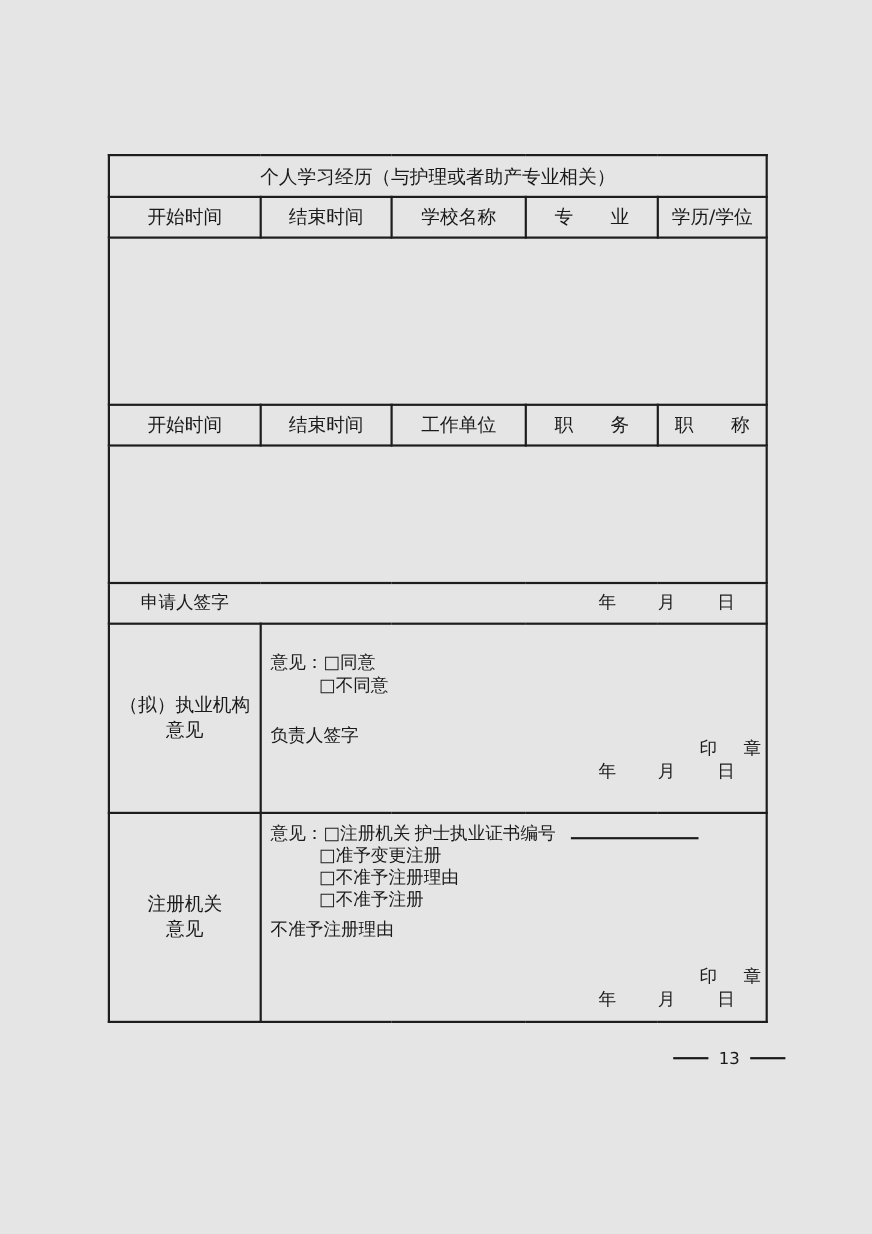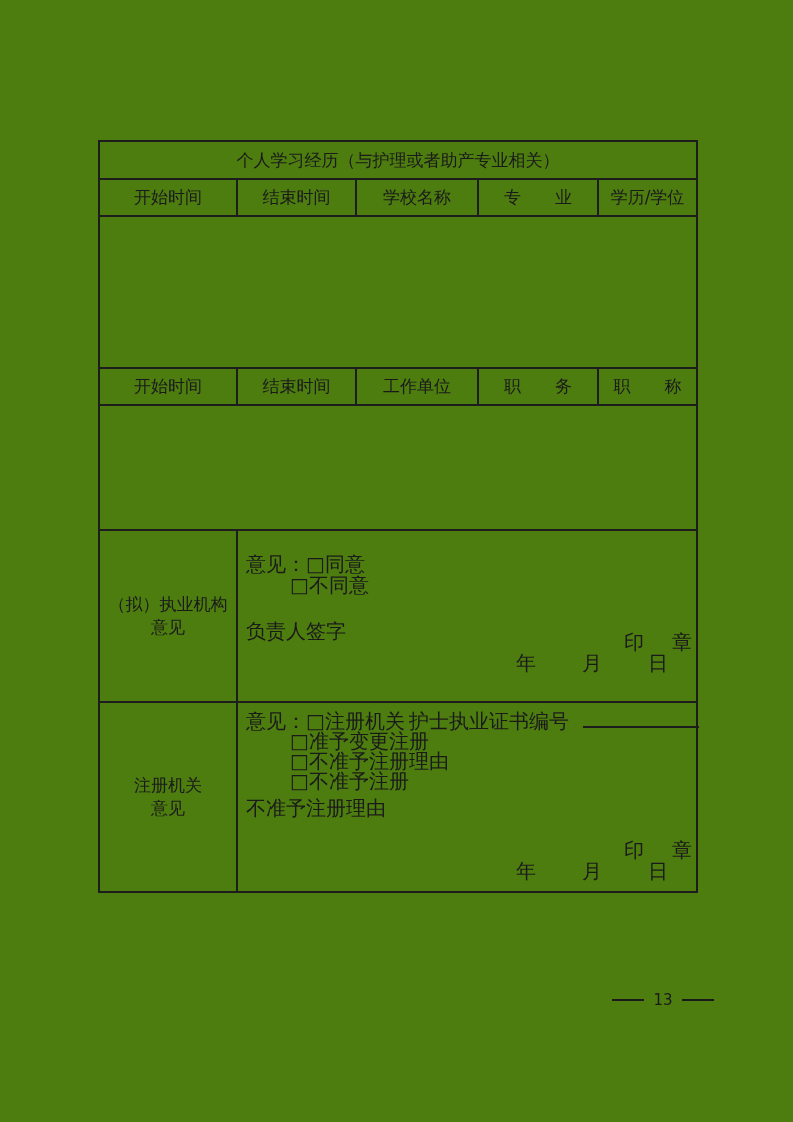--- a/index.html
+++ b/index.html
@@ -1,20 +1,20 @@
 <!DOCTYPE html>
 <html><head>
 <meta charset="utf-8">
 <style>
   * { margin:0; padding:0; box-sizing:border-box; }
   html,body { background:#ffffff; }
   .page {
     position:relative;
     width:793px; height:1122px;
-    background:#4d7c0f;
+    background:#e5e5e5;
     color:#1a1a1a;
     font-family:"DejaVu Sans","Liberation Sans",sans-serif;
     overflow:hidden;
   }
   table.form {
     position:absolute; left:98px; top:140px;
     width:598px;
     border-collapse:collapse;
     table-layout:fixed;
   }
@@ -30,21 +30,21 @@
   .sig-cell { height:37px; }
   .sig-flex {
     display:flex; justify-content:space-between; align-items:center;
     padding-left:28px; padding-right:26px;
     font-size:16px;
   }
   .label-cell { text-align:center; font-size:16px; line-height:23px; }
   .sec3-row td { height:172px; }
   .sec4-row td { height:190px; }
   .content-cell { vertical-align:top; }
-  .cell-inner { position:relative; font-size:20px; }
+  .cell-inner { position:relative; font-size:16px; }
   .sec3-inner { height:168px; padding:22px 0 0 8px; }
   .sec4-inner { height:186px; padding:7px 0 0 8px; }
   .opt-line { line-height:21px; white-space:nowrap; }
   .sec4-inner .opt-line { line-height:20px; }
   .indent1 { padding-left:44px; }
   .signer-line { margin-top:25px; line-height:21px; }
   .deny-line { margin-top:7px; line-height:20px; }
   .cb { display:inline-block; }
   .cert-label { margin-left:4px; }
   .cert-underline {
@@ -54,21 +54,21 @@
     margin-left:14px;
     vertical-align:baseline;
   }
   .seal-block { position:absolute; right:0; width:100%; text-align:right; }
   .seal-block-3 { bottom:26px; }
   .seal-block-4 { bottom:8px; }
   .seal-line { letter-spacing:4px; line-height:21px; }
   .date-line { letter-spacing:2px; line-height:21px; padding-right:26px; }
   .datewords { letter-spacing:2px; }
   .pageno {
-    position:absolute; left:598px; top:991px; width:130px;
+    position:absolute; left:598px; top:953px; width:130px;
     display:flex; align-items:center; justify-content:center;
     font-size:15px; color:#1a1a1a;
   }
   .pageno .dash { width:32px; height:2px; background:#1a1a1a; }
   .pageno .num { padding:0 9px; }
 </style>
 </head>
 <body>
 
 <div class="page">
@@ -101,20 +101,28 @@
       <td class="header-cell">开始时间</td>
       <td class="header-cell">结束时间</td>
       <td class="header-cell">工作单位</td>
       <td class="header-cell">职　　务</td>
       <td class="header-cell">职　　称</td>
     </tr>
     <tr>
       <td colspan="5" class="body-cell-work"></td>
     </tr>
 
+    <tr>
+      <td colspan="5" class="sig-cell">
+        <div class="sig-flex">
+          <span>申请人签字</span>
+          <span class="datewords">年　　月　　日</span>
+        </div>
+      </td>
+    </tr>
 
     <tr class="sec3-row">
       <td class="label-cell">
         <div>（拟）执业机构</div>
         <div>意见</div>
       </td>
       <td colspan="4" class="content-cell">
         <div class="cell-inner sec3-inner">
           <div class="opt-line">
             <span>意见：</span><span class="cb">□</span><span>同意</span>

